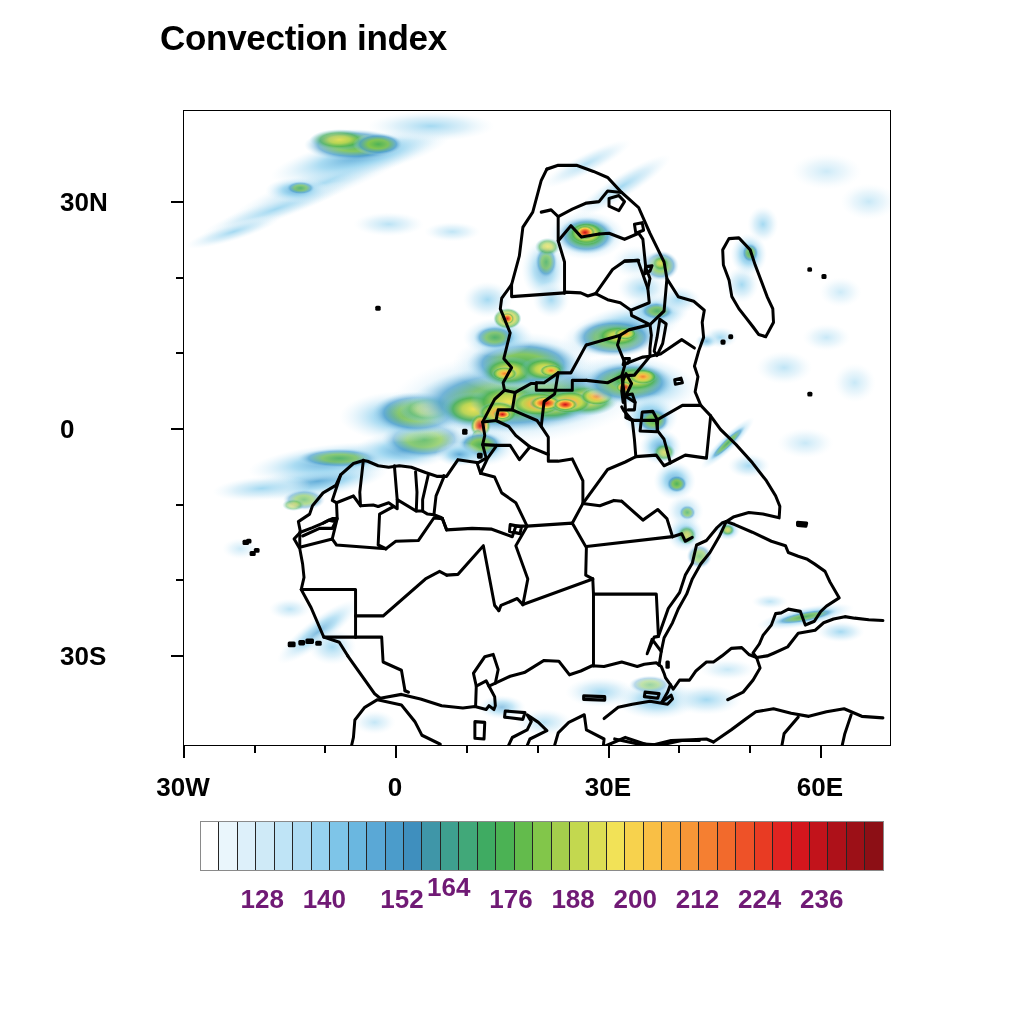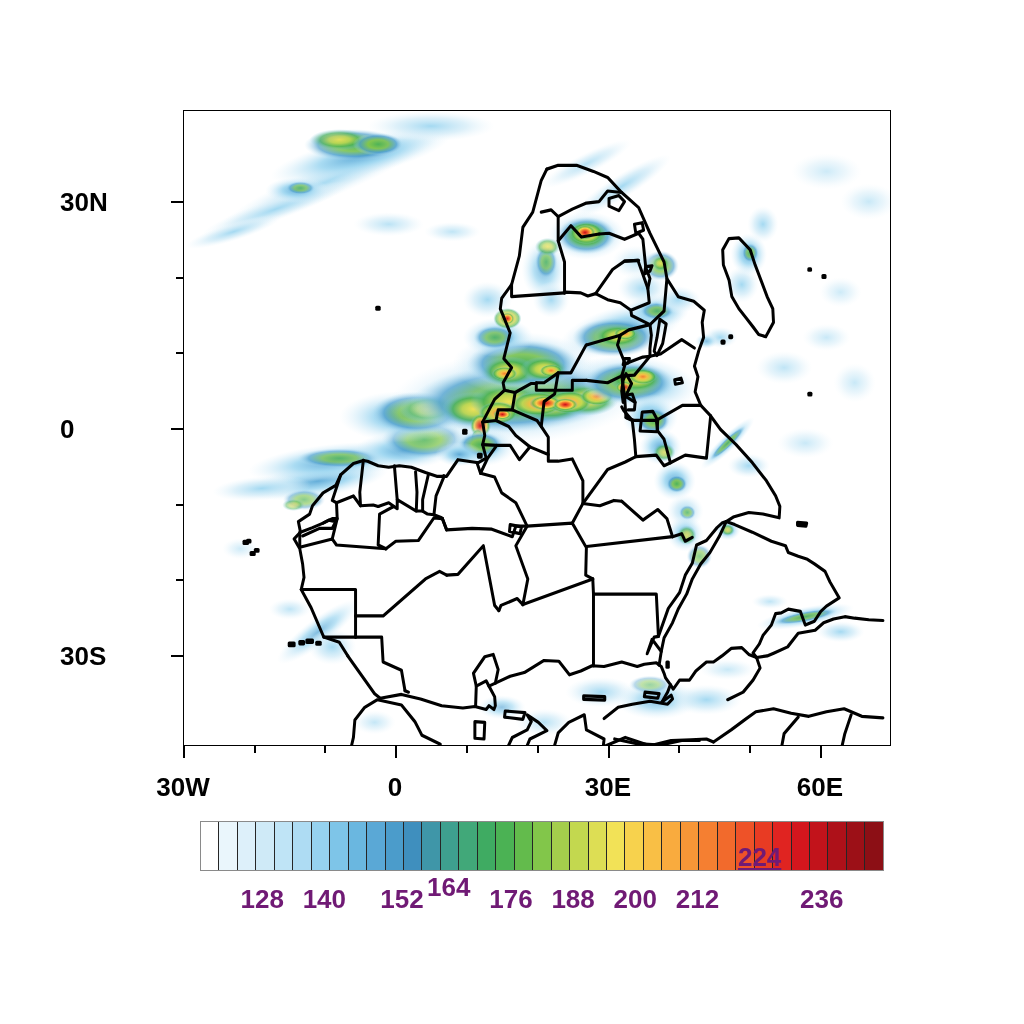--- a/index.html
+++ b/index.html
@@ -33,20 +33,21 @@
   #cbar .seg{flex:1 1 0;height:100%;border-right:1px solid #262626;box-sizing:border-box;}
   #cbar .seg:last-child{border-right:none;}
   .cblab{position:absolute;font-size:26px;font-weight:bold;white-space:nowrap;
          transform:translateX(-50%);color:#701a75;}
 </style>
 </head>
 <body>
 
 <div id="root">
 
+  <div class="ttl" id="title-main">Convection index</div>
 
   <div id="plot">
     <svg id="mapsvg" viewBox="-33 -42 100 84" preserveAspectRatio="none">
       <defs>
 
         <radialGradient id="gBlue" cx="50%" cy="50%" r="50%">
           <stop offset="0%" stop-color="#5aa8d6" stop-opacity="0.95"></stop>
           <stop offset="45%" stop-color="#9ad5f0" stop-opacity="0.85"></stop>
           <stop offset="100%" stop-color="#dff1fb" stop-opacity="0"></stop>
         </radialGradient>
@@ -574,17 +575,17 @@
     </div>
   <div id="cbar-labels">
       <div class="cblab" style="left: 262.182px; top: 884px;">128</div>
       <div class="cblab" style="left: 324.364px; top: 884px;">140</div>
       <div class="cblab" style="left: 402px; top: 884px;">152</div>
       <div class="cblab" style="left: 448.727px; top: 872px;">164</div>
       <div class="cblab" style="left: 510.909px; top: 884px;">176</div>
       <div class="cblab" style="left: 573.091px; top: 884px;">188</div>
       <div class="cblab" style="left: 635.273px; top: 884px;">200</div>
       <div class="cblab" style="left: 697.455px; top: 884px;">212</div>
-      <div class="cblab" style="left: 759.636px; top: 842px; text-decoration: underline;">224</div>
+      <div class="cblab" style="left: 759.636px; top: 884px;">224</div>
       <div class="cblab" style="left: 821.818px; top: 884px;">236</div>
     </div>
 
 </div>
 
 </body></html>

